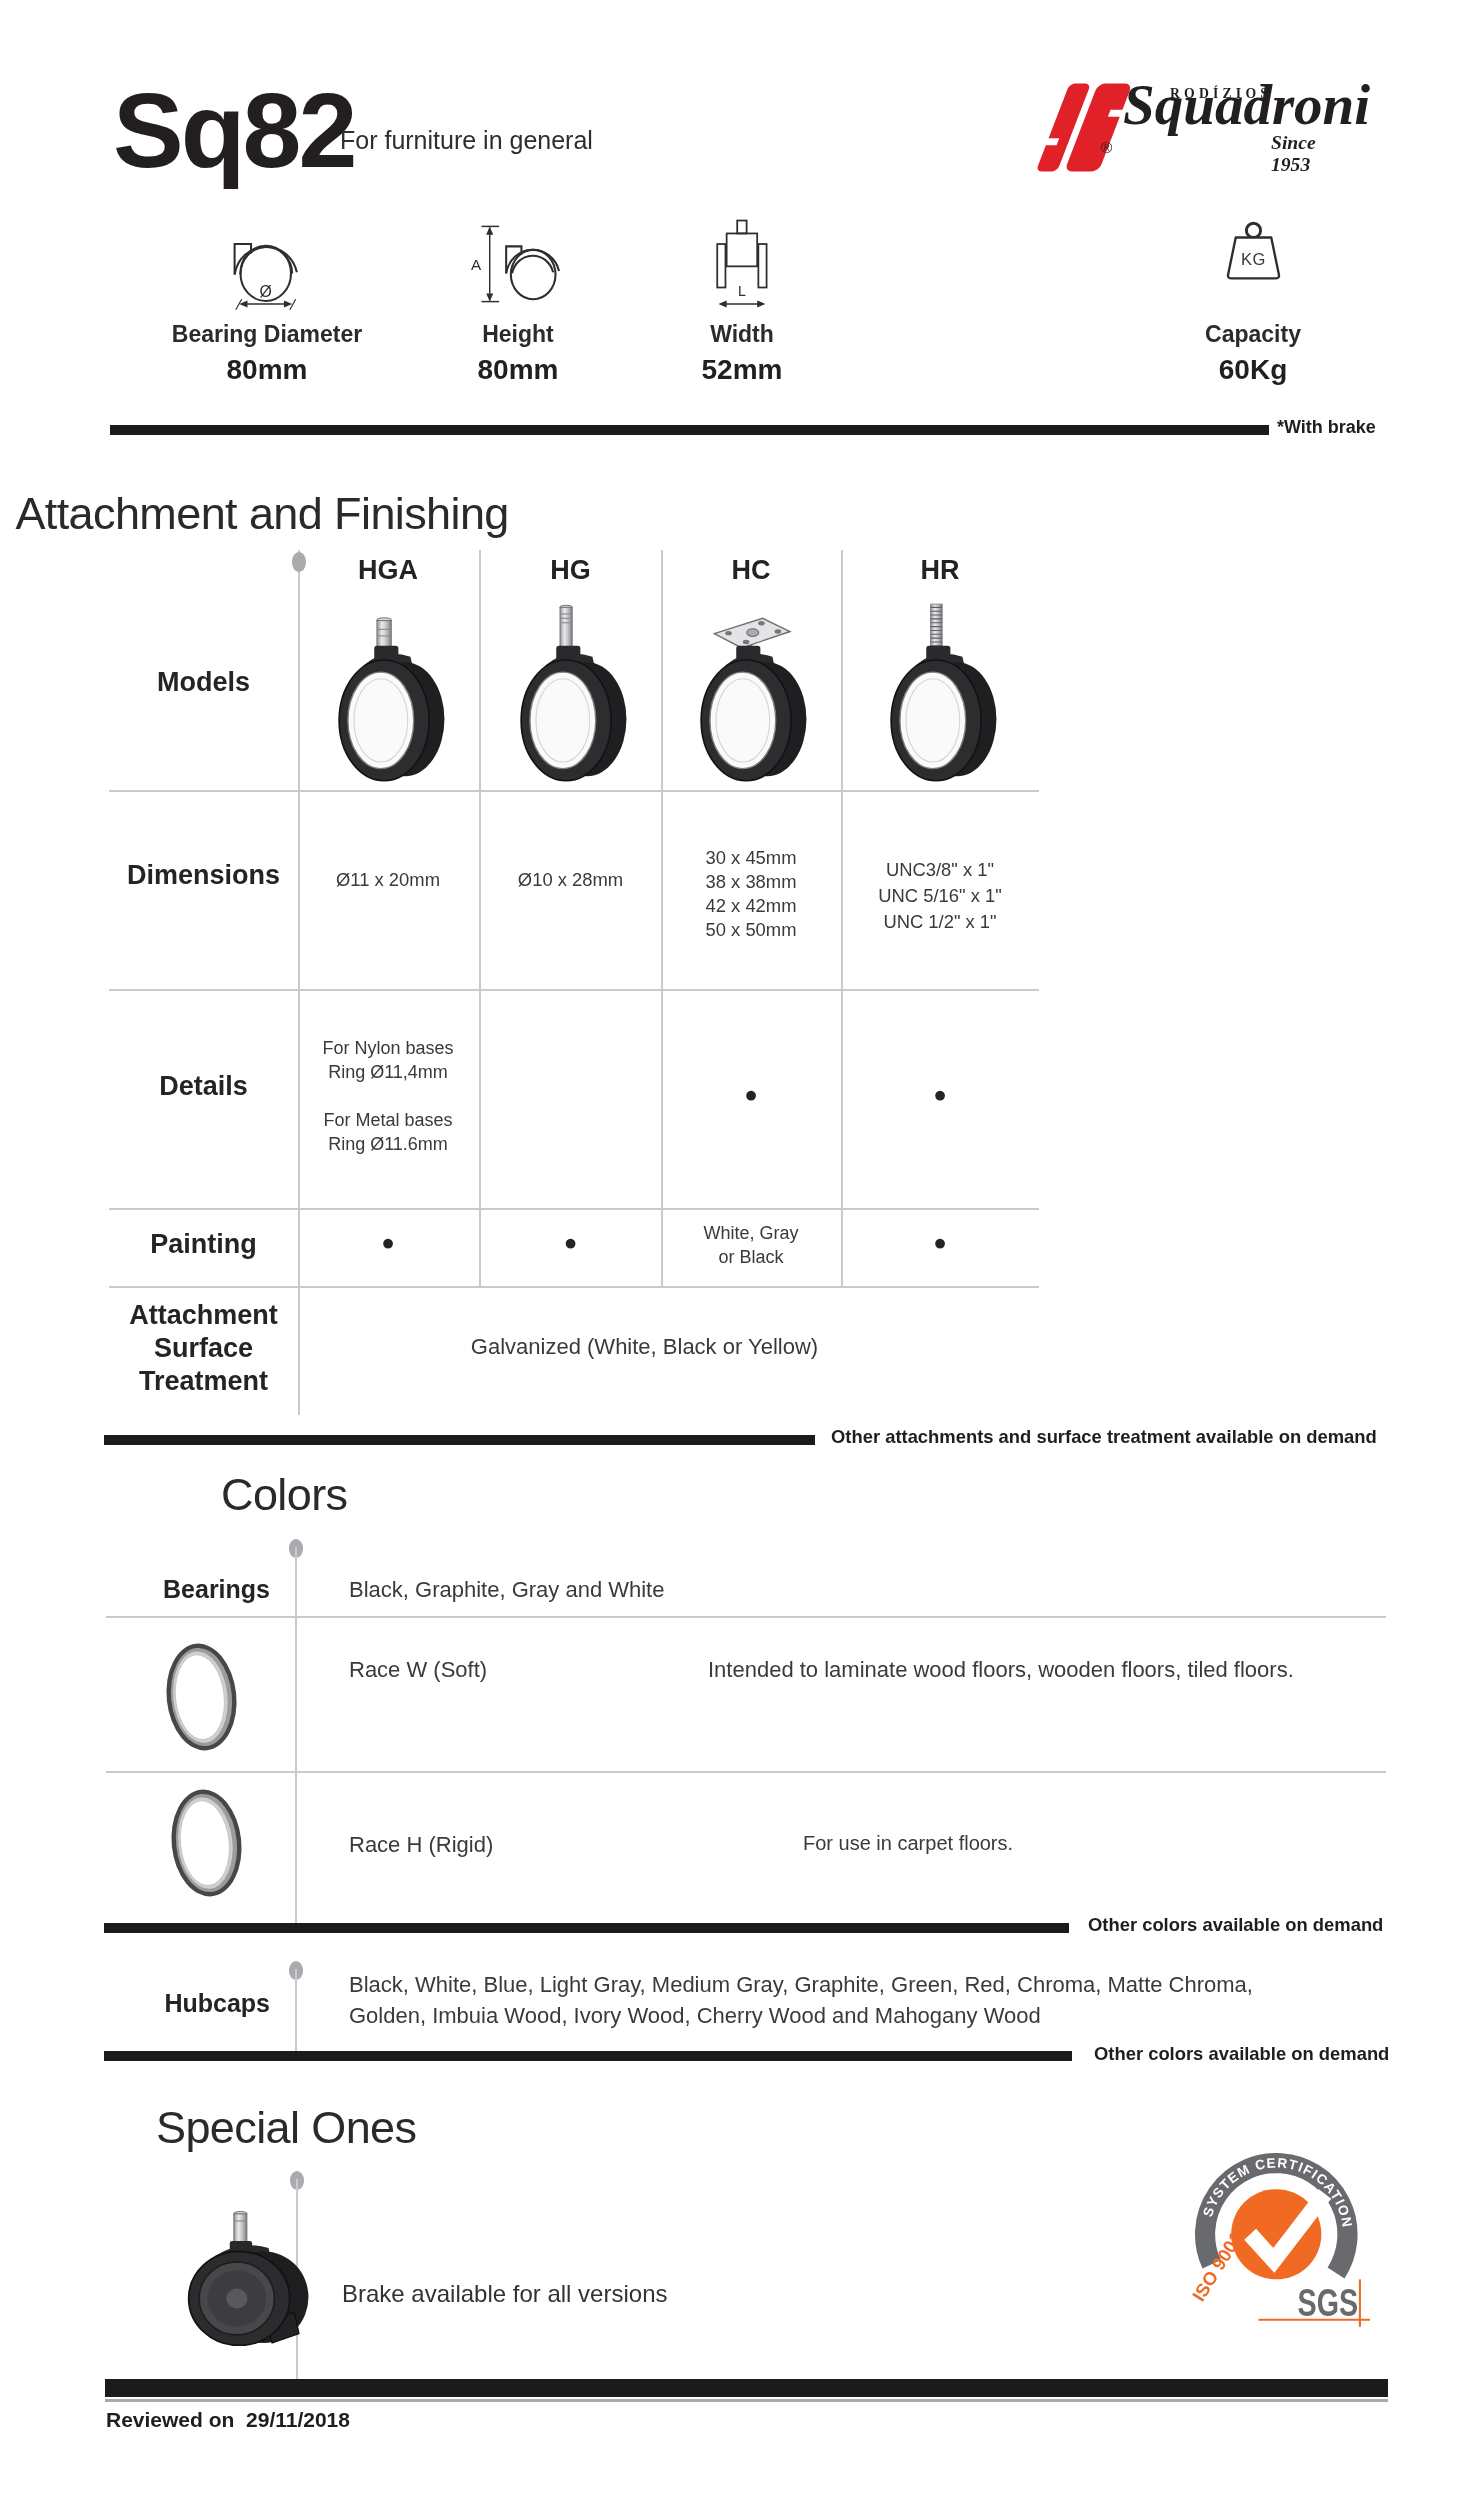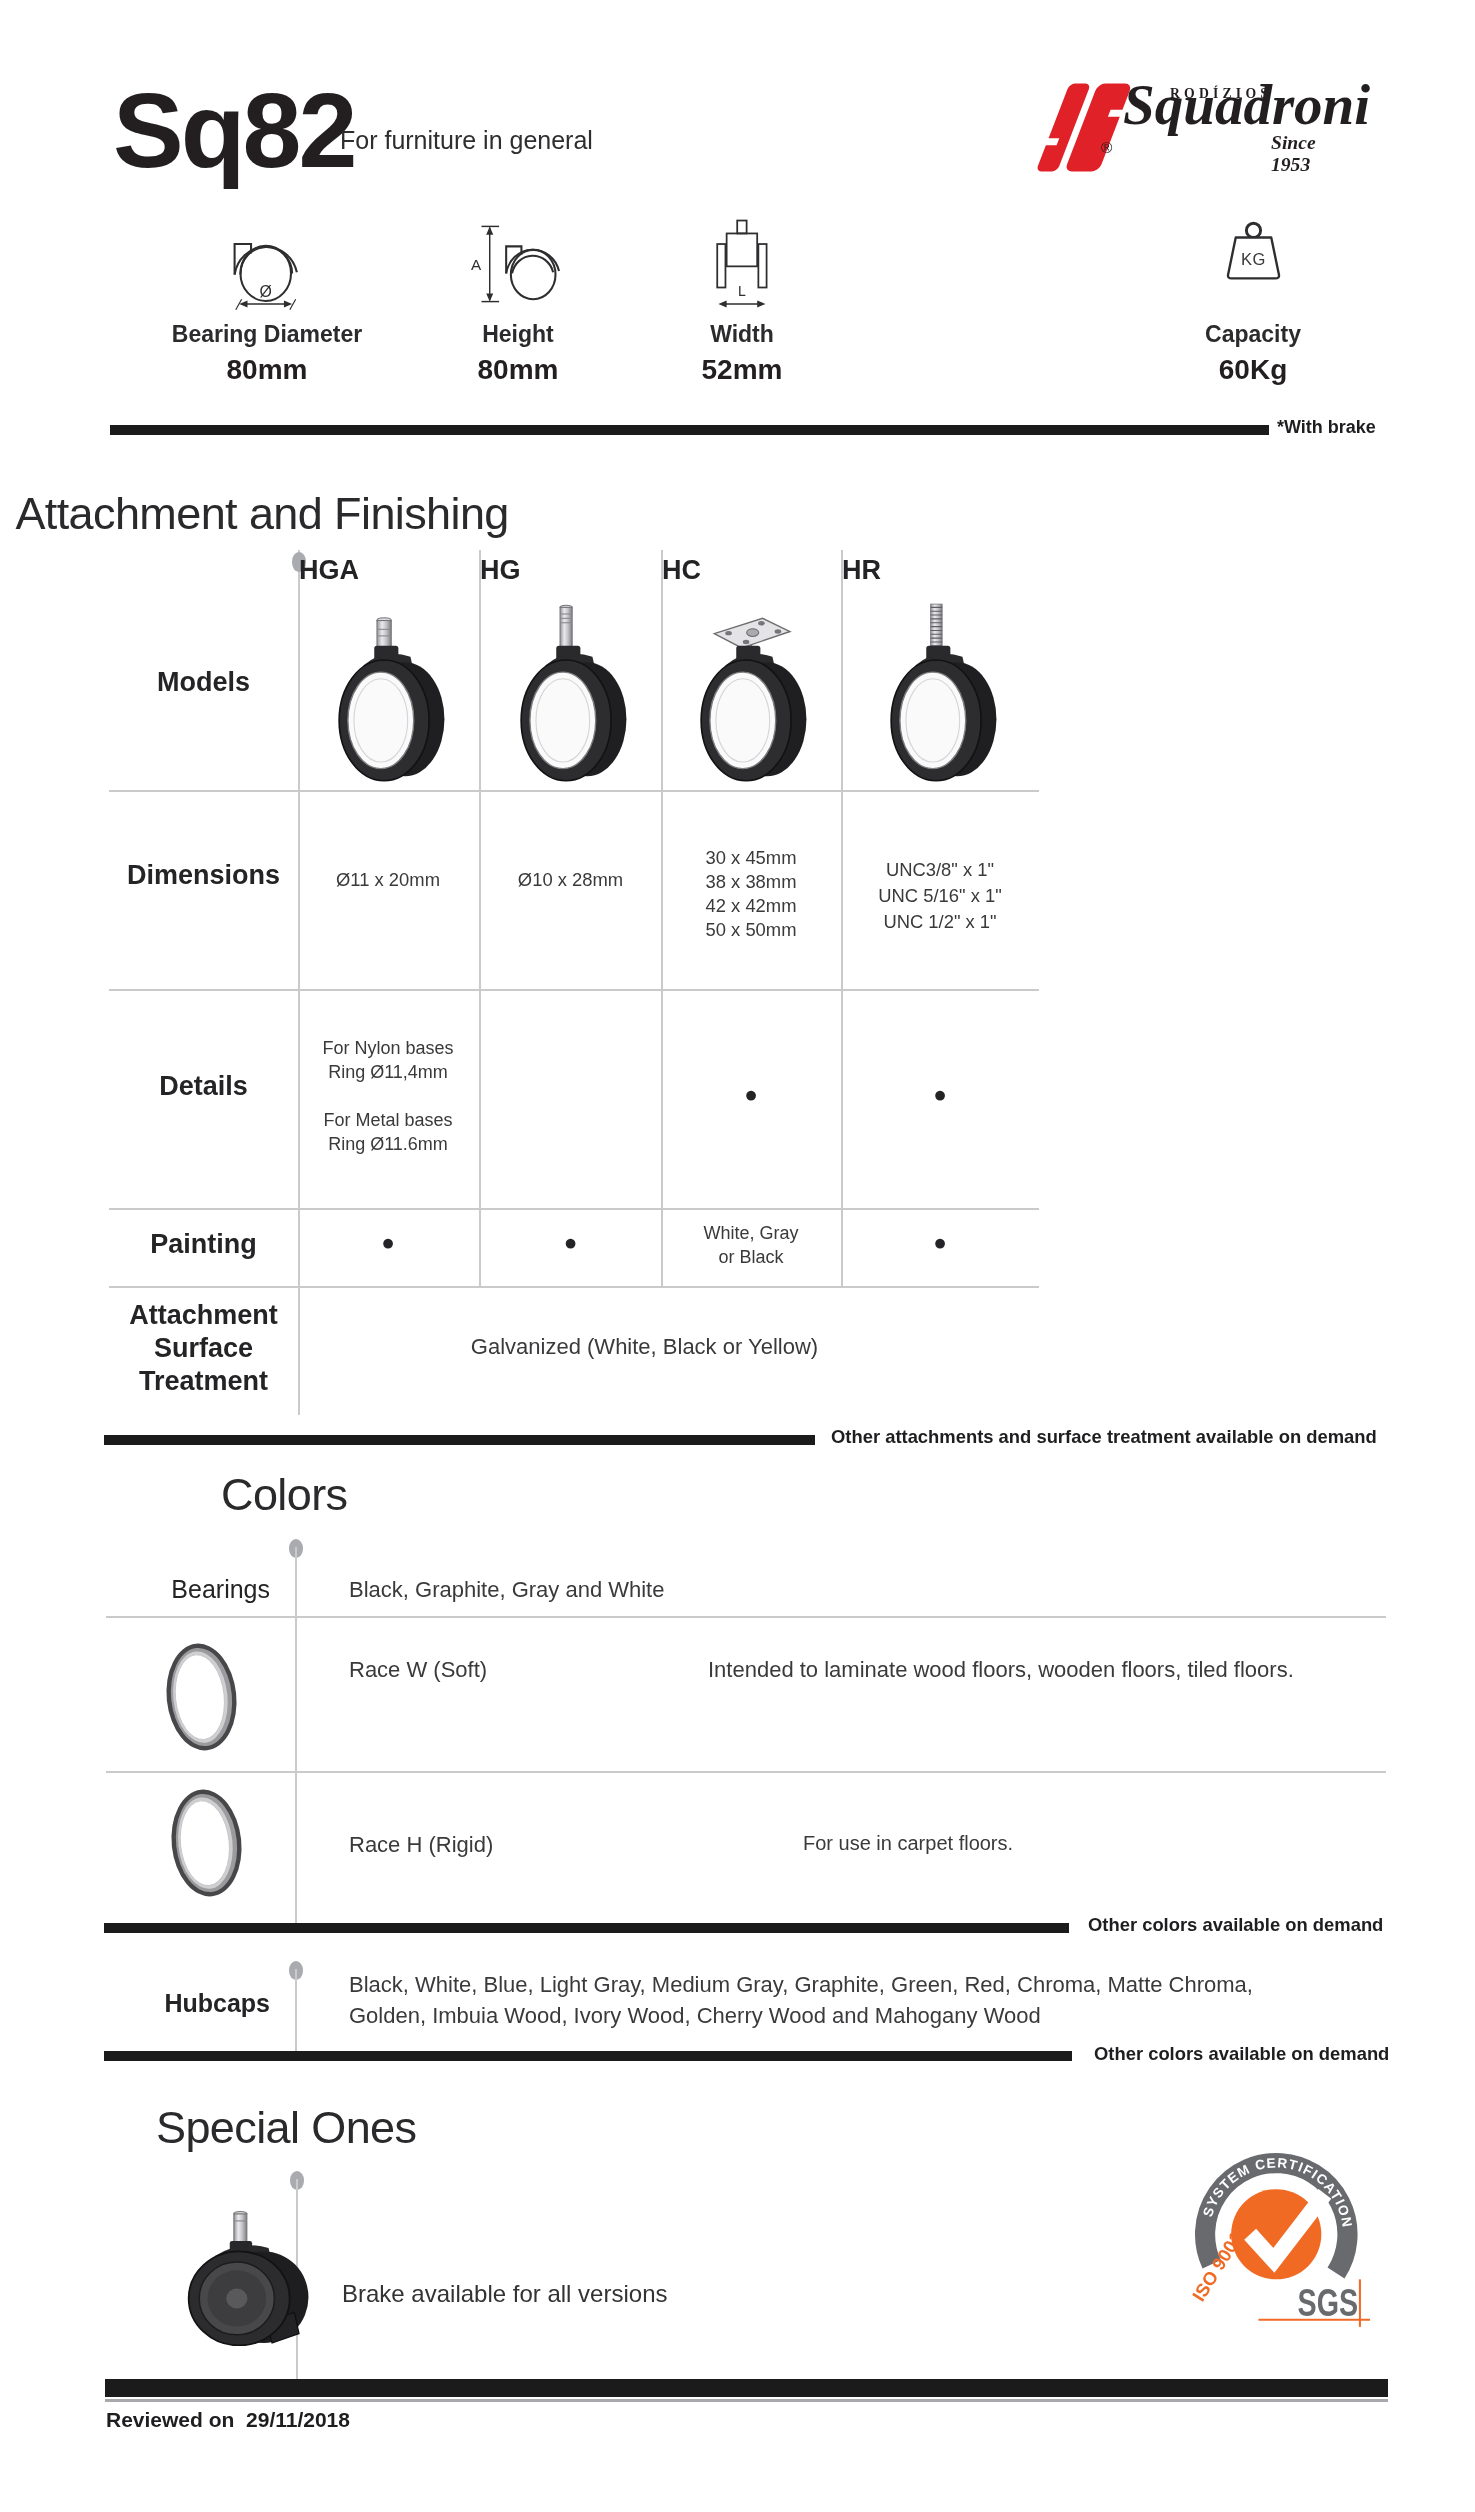--- a/index.html
+++ b/index.html
@@ -8,21 +8,21 @@
   .abs{position:absolute}
   .c{text-align:center}
   .pre{white-space:pre-line}
   .bar{position:absolute;background:var(--bar,#1b1b1c);height:10px}
   .hline{position:absolute;background:var(--line,#c9cacc);height:1.8px}
   .vline{position:absolute;background:var(--line,#c9cacc);width:1.8px}
   .gdot{position:absolute;background:var(--dot,#a9abae);border-radius:50%}
   .note{position:absolute;font-size:18.4px;font-weight:700;color:#1e1e20;white-space:nowrap}
   .cell{position:absolute;font-size:18px;line-height:24px;color:#3a3a3c;text-align:center;white-space:pre-line}
   .rlabel{position:absolute;font-weight:700;font-size:27px;color:#242426;text-align:center}
-  .colhead{position:absolute;font-weight:700;font-size:27px;color:#232325;text-align:left}
+  .colhead{position:absolute;font-weight:700;font-size:27px;color:#232325;text-align:center}
   .sect{position:absolute;font-size:45px;font-weight:400;color:#2a2a2c;letter-spacing:-0.6px;white-space:nowrap}
   .serif{font-family:"Liberation Serif",serif}
   .speclabel{font-size:23px;font-weight:700;color:#2b2b2d;margin-top:9.5px;white-space:nowrap}
   .specvalue{font-size:28px;font-weight:700;line-height:33px;color:var(--ink,#231f20);margin-top:5px;white-space:pre-line}
   .bullet{position:absolute;font-size:22.6px;color:#242426;text-align:center}
   svg{display:block}
 </style>
 </head>
 <body>
 
@@ -228,21 +228,21 @@
 Treatment</div>
   <div class="cell" style="left:303px;top:1335px;width:683px;font-size:22px">Galvanized (White, Black or Yellow)</div>
 
   <div class="bar" style="left:104px;top:1435px;width:711px"></div>
   <div class="note" style="left:831px;top:1426px">Other attachments and surface treatment available on demand</div>
 
   <div class="sect" style="left:221px;top:1469px">Colors</div>
   <div class="gdot" style="left:289px;top:1539px;width:14.3px;height:19px"></div>
   <div class="vline" style="left:295px;top:1547px;height:376px"></div>
 
-  <div class="abs" style="left:95px;top:1575px;width:175px;text-align:right;font-size:25px;font-weight:400;color:#242426">Bearings</div>
+  <div class="abs" style="left:95px;top:1575px;width:175px;text-align:right;font-size:25px;font-weight:700;color:#242426">Bearings</div>
   <div class="abs" style="left:349px;top:1577px;font-size:22px;color:#3a3a3c">Black, Graphite, Gray and White</div>
 
   <div class="hline" style="left:106px;top:1616px;width:1280px"></div>
 
   <svg class="abs" style="left:157px;top:1639px" width="89" height="116" viewBox="0 0 160 210">
     <use href="#race-ring"></use>
   </svg>
   <div class="abs" style="left:349px;top:1657px;font-size:22px;color:#3a3a3c">Race W (Soft)</div>
   <div class="abs" style="left:708px;top:1657px;font-size:22px;color:#3a3a3c">Intended to laminate wood floors, wooden floors, tiled floors.</div>
 

